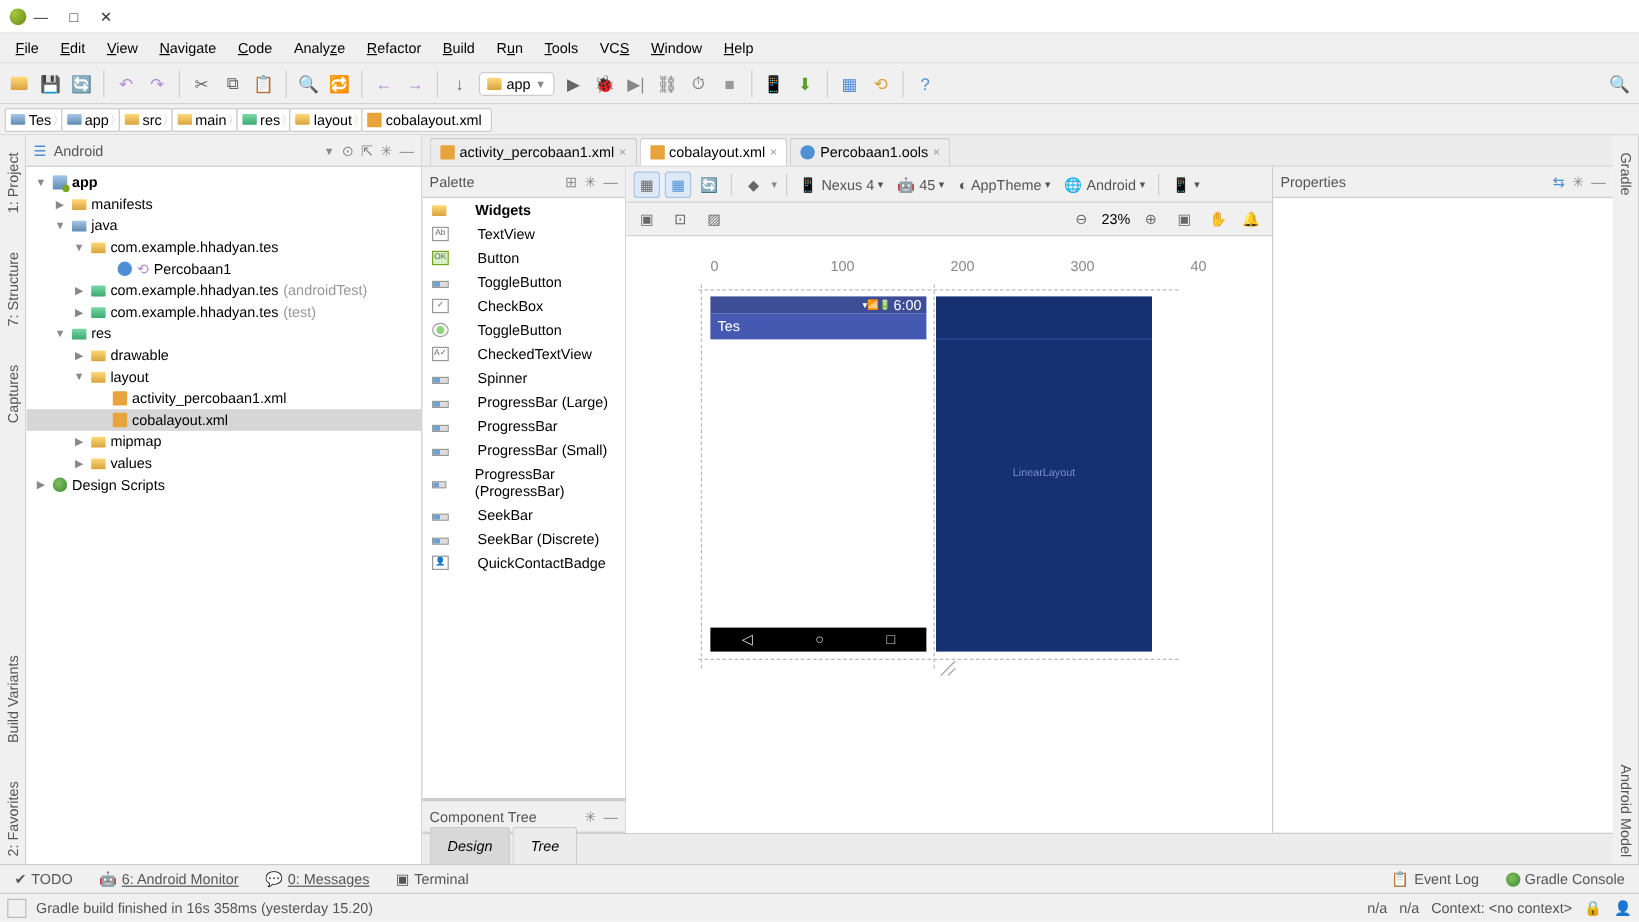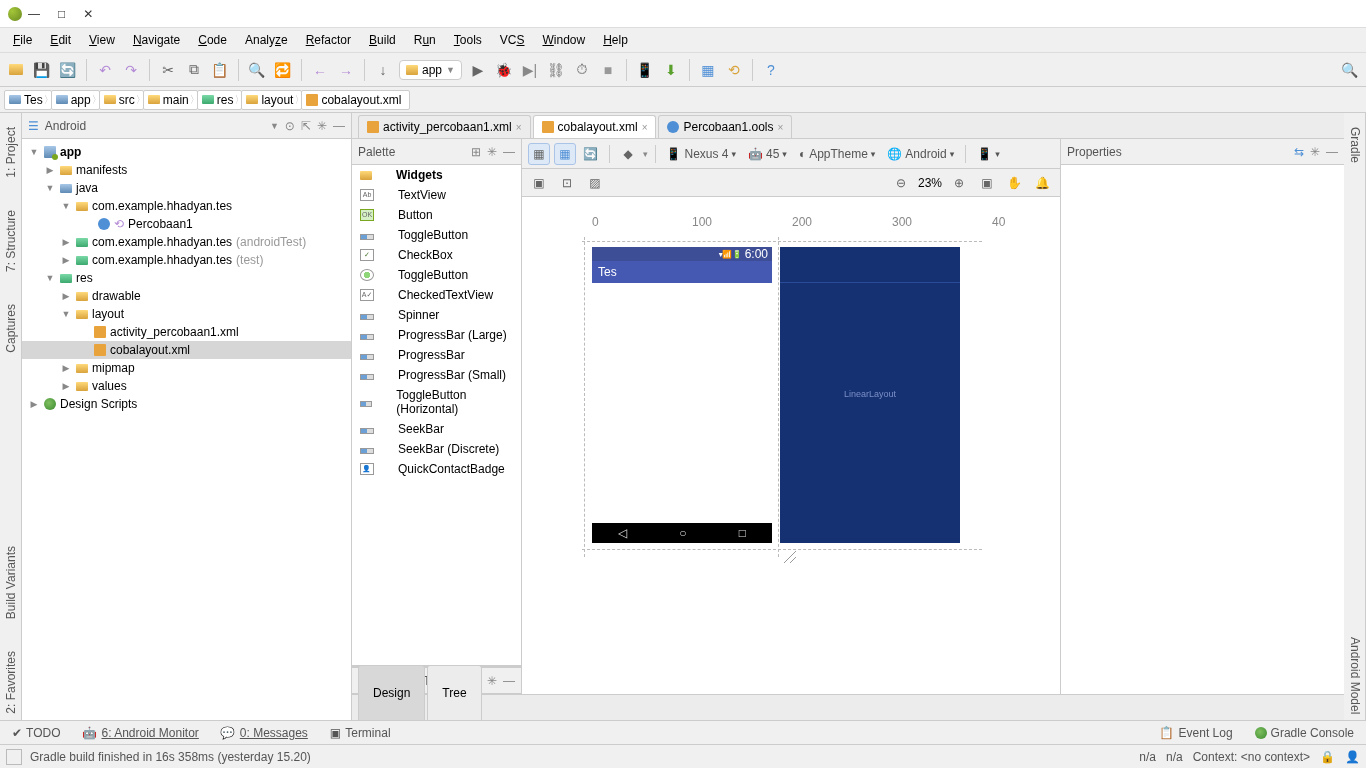--- a/index.html
+++ b/index.html
@@ -105,21 +105,21 @@
 .resize-handle::before, .resize-handle::after { content: ""; position: absolute; background: #999; }
 .dash-v { position: absolute; border-left: 1px dashed #bbb; top: 40px; height: 320px; }
 .dash-h { position: absolute; border-top: 1px dashed #bbb; left: 60px; width: 400px; }
 
 
 .properties { width: 284px; border-left: 1px solid #ccc; background: #fff; display: flex; flex-direction: column; }
 .properties .panel-header { justify-content: space-between; }
 
 
 .editor-bottom-tabs { height: 26px; display: flex; align-items: flex-end; border-top: 1px solid #ccc; background: #ececec; padding-left: 6px; }
-.btab { padding: 20px 14px; border: 1px solid #ccc; border-bottom: none; margin-right: 2px; border-radius: 3px 3px 0 0; cursor: pointer; background: #ececec; }
+.btab { padding: 8px 14px; border: 1px solid #ccc; border-bottom: none; margin-right: 2px; border-radius: 3px 3px 0 0; cursor: pointer; background: #ececec; font-style: italic; }
 .btab.active { background: #d8d8d8; }
 
 
 .bottom-bar { height: 24px; border-top: 1px solid #ccc; background: #f0f0f0; display: flex; align-items: center; padding: 0 6px; gap: 10px; }
 .bottom-bar .bbtn { display: flex; align-items: center; gap: 4px; cursor: pointer; color: #555; padding: 2px 6px; }
 .bottom-bar .right { margin-left: auto; display: flex; gap: 10px; }
 
 
 .status { height: 24px; border-top: 1px solid #ccc; background: #f0f0f0; display: flex; align-items: center; padding: 0 6px; gap: 8px; color: #555; }
 .status .corner { width: 16px; height: 16px; border: 1px solid #bbb; }
@@ -408,21 +408,21 @@
           <div class="pitem">
               <span class="wico bar"></span>
               <span>ProgressBar</span>
             </div>
           <div class="pitem">
               <span class="wico bar"></span>
               <span>ProgressBar (Small)</span>
             </div>
           <div class="pitem">
               <span class="wico bar"></span>
-              <span>ToggleButton (Horizontal)</span>
+              <span>ProgressBar (ProgressBar)</span>
             </div>
           <div class="pitem">
               <span class="wico bar"></span>
               <span>SeekBar</span>
             </div>
           <div class="pitem">
               <span class="wico bar"></span>
               <span>SeekBar (Discrete)</span>
             </div>
           <div class="pitem">

